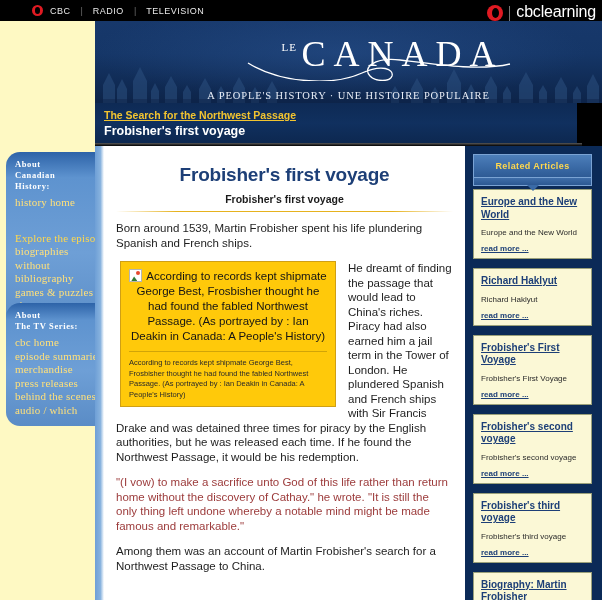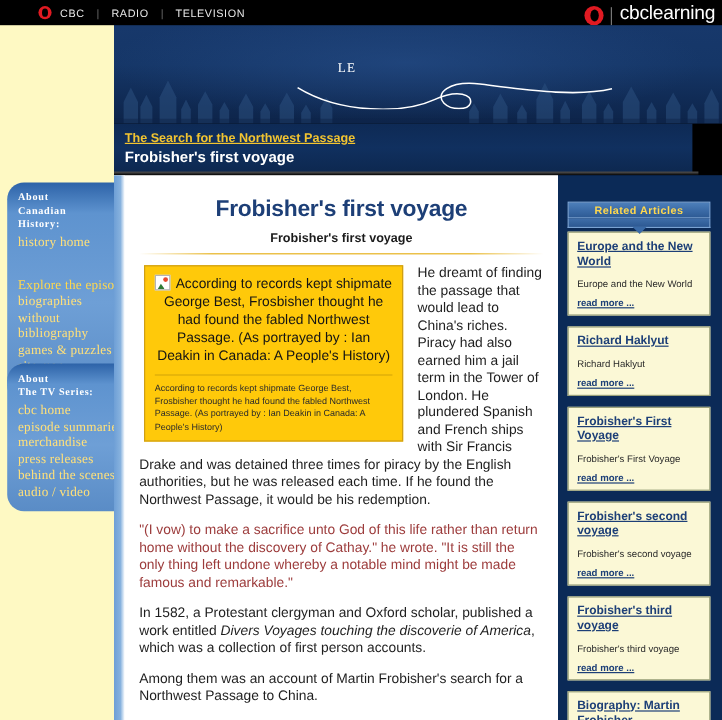--- a/index.html
+++ b/index.html
@@ -206,24 +206,24 @@
 
   
   .rightcol {
     position: absolute; left: 465px; top: 146px;
     width: 137px; height: 454px;
     background: #0b2a57;
     padding: 8px 10px 0 8px;
     overflow: hidden;
   }
   .rail-header {
-    position: relative; height: 14px;
+    position: relative; height: 24px;
     background: linear-gradient(to bottom, #4d7fba 0%, #3c6ca8 50%, #2e5b95 100%);
     border: 1px solid #7aa3d4;
-    display: flex; align-items: center; justify-content: center; margin-top: 14px;
+    display: flex; align-items: center; justify-content: center;
   }
   .rail-header span {
     color: #ffd84d; font-size: 9px; font-weight: bold; letter-spacing: .4px;
   }
   .rail-tab {
     position: relative; height: 8px; margin-bottom: 3px;
     background: linear-gradient(to bottom, #3f6ea9, #2c5892);
     border-left: 1px solid #7aa3d4; border-right: 1px solid #7aa3d4;
     border-bottom: 1px solid #7aa3d4;
   }
@@ -297,24 +297,26 @@
       <path d="M444 44 L444 33 L448 26 L452 33 L452 44 Z"></path>
       <path d="M460 44 L460 29 L466 18 L472 29 L472 44 Z"></path>
       <path d="M478 44 L478 34 L482 27 L486 34 L486 44 Z"></path>
       <path d="M492 44 L492 27 L498 15 L504 27 L504 44 Z"></path>
     </g>
     <rect x="0" y="40" width="507" height="4" fill="#0d2449" opacity="0.5"></rect>
   </svg>
   <div class="banner-inner">
     <div class="wordmark">
       <span class="wm-le">LE</span>
+      <span class="wm-canada">CANADA</span>
       <svg class="wm-swash" viewBox="0 0 270 30">
         <path d="M4 12 C40 34, 92 34, 118 22 C138 13, 150 18, 148 25 C146 31, 132 31, 126 25 C118 17, 130 6, 156 9 C196 14, 236 20, 266 13" fill="none" stroke="#ffffff" stroke-width="1.3"></path>
       </svg>
     </div>
+    <div class="tagline">A PEOPLE'S HISTORY · UNE HISTOIRE POPULAIRE</div>
   </div>
 </div>
 
 <div class="crumbbar">
   <a class="crumb-parent" href="#">The Search for the Northwest Passage</a>
   <span class="crumb-current">Frobisher's first voyage</span>
 </div>
 <div class="crumb-shadow"></div>
 
 <div class="leftcol">
@@ -333,46 +335,46 @@
   </div>
 
   <div class="navpanel" style="top:282px;">
     <div class="nav-title" style="white-space:pre-line;">About
 The TV Series:</div>
     <a class="nav-item" href="#">cbc home</a>
     <a class="nav-item" href="#">episode summaries</a>
     <a class="nav-item" href="#">merchandise</a>
     <a class="nav-item" href="#">press releases</a>
     <a class="nav-item" href="#">behind the scenes</a>
-    <a class="nav-item" href="#">audio / video</a>
+    <a class="nav-item" href="#">audio / which</a>
   </div>
 
 </div>
 
 <div class="centercol">
   <div class="center-gutter"></div>
   <div class="content">
 
     <h1 class="page-title">Frobisher's first voyage</h1>
     <h2 class="page-subtitle">Frobisher's first voyage</h2>
     <div class="title-rule"></div>
 
+    <p class="body">Born around 1539, Martin Frobisher spent his life plundering Spanish and French ships.</p>
 
     <div class="callout">
       <div class="callout-alt">
         <span class="brokenimg"></span><span>According to records kept shipmate George Best, Frosbisher thought he had found the fabled Northwest Passage. (As portrayed by : Ian Deakin in Canada: A People's History)</span>
       </div>
       <div class="callout-caption">According to records kept shipmate George Best, Frosbisher thought he had found the fabled Northwest Passage. (As portrayed by : Ian Deakin in Canada: A People's History)</div>
     </div>
 
     <p class="body">He dreamt of finding the passage that would lead to China's riches. Piracy had also earned him a jail term in the Tower of London. He plundered Spanish and French ships with Sir Francis Drake and was detained three times for piracy by the English authorities, but he was released each time. If he found the Northwest Passage, it would be his redemption.</p>
 
     <p class="quote">"(I vow) to make a sacrifice unto God of this life rather than return home without the discovery of Cathay." he wrote. "It is still the only thing left undone whereby a notable mind might be made famous and remarkable."</p>
 
-    <p class="body"><span>In 1582, a Protestant clergyman and Oxford scholar, published a work entitled </span><em>Divers Voyages touching the discoverie of America</em><span>, which was a collection of first person accounts.</span></p>
 
     <p class="body">Among them was an account of Martin Frobisher's search for a Northwest Passage to China.</p>
 
   </div>
 </div>
 
 <div class="rightcol">
 
   <div class="rail-header">
     <span>Related Articles</span>

